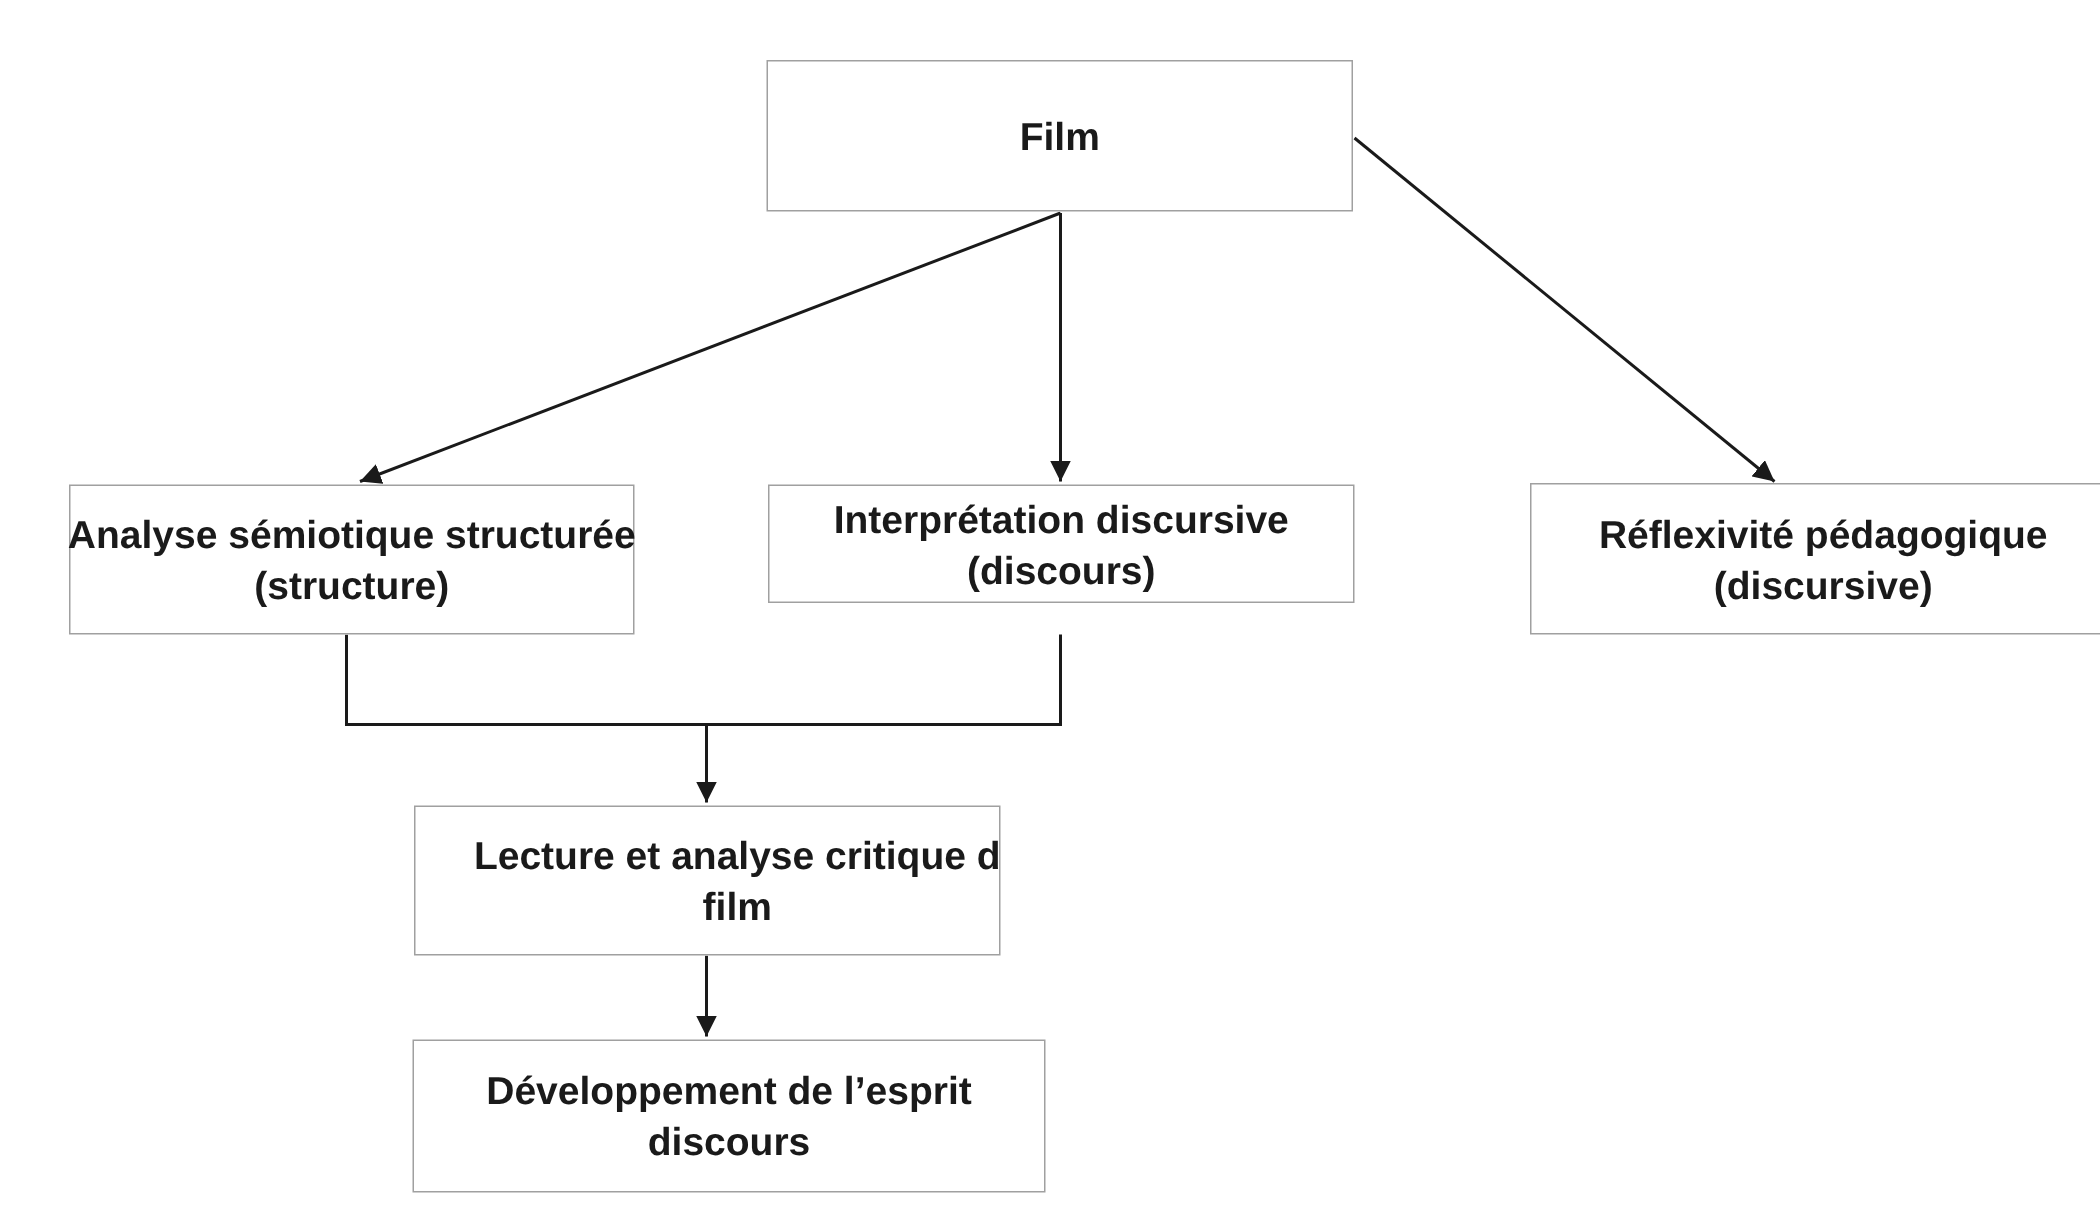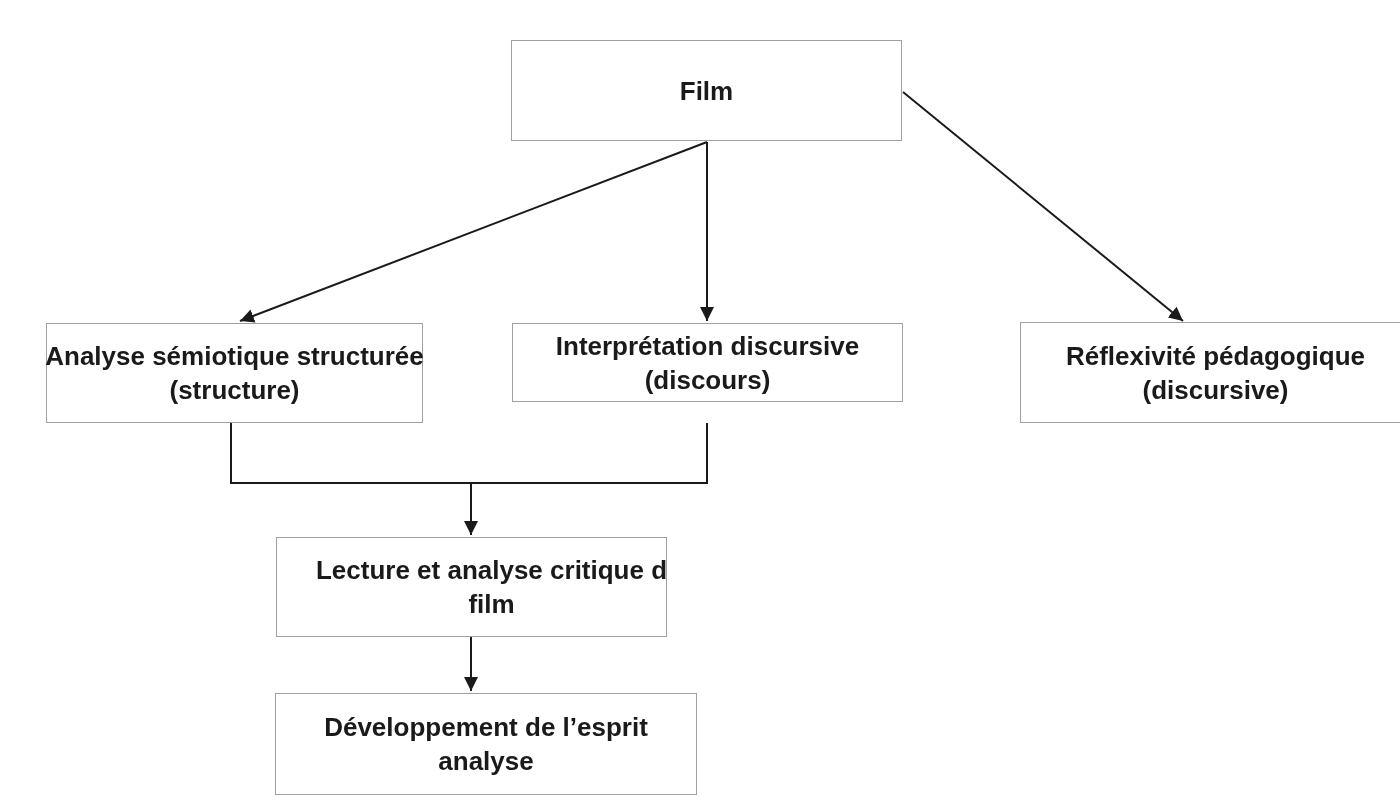--- a/index.html
+++ b/index.html
@@ -94,16 +94,16 @@
     <span class="line">(discursive)</span>
   </div>
 
   <div class="node node-lecture">
     <span class="line">Lecture et analyse critique d</span>
     <span class="line">film</span>
   </div>
 
   <div class="node node-developpement">
     <span class="line">Développement de l’esprit</span>
-    <span class="line">analyse</span>
+    <span class="line">discours</span>
   </div>
 
 </div>
 
 </body></html>

